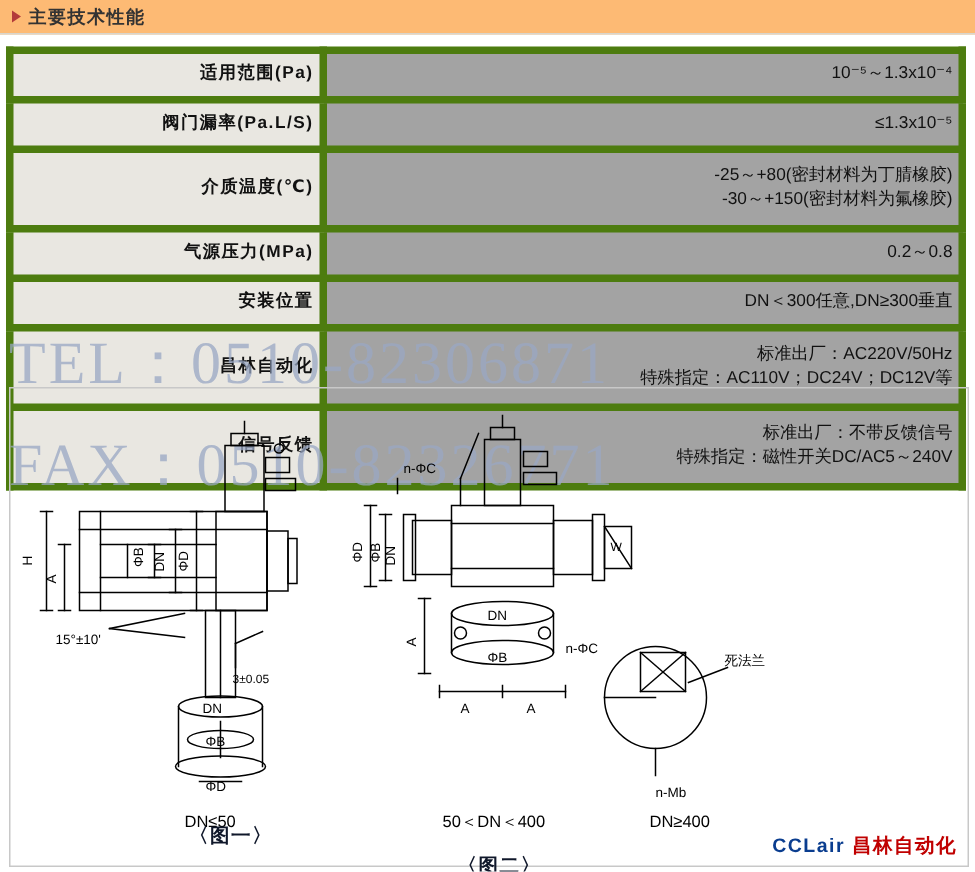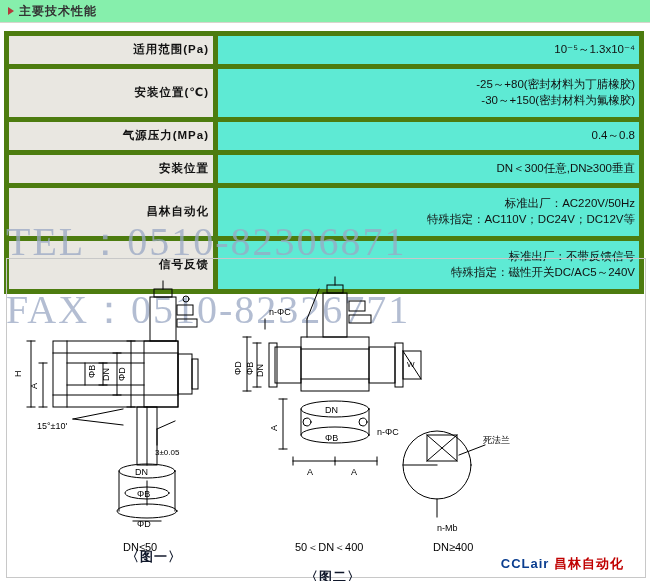--- a/index.html
+++ b/index.html
@@ -7,21 +7,21 @@
     width:650px;height:581px;
     background:#ffffff;
     font-family:"Liberation Sans","DejaVu Sans",sans-serif;
     position:relative;
     overflow:hidden;
     color:#000;
   }
   
   .header{
     position:absolute;left:0;top:0;width:650px;height:22px;
-    background:#86efac;
+    background:#fdba74;
     border-bottom:1px solid #d8d5cd;
     display:flex;align-items:center;
   }
   .header .marker{
     width:0;height:0;margin-left:8px;margin-right:5px;
     border-left:6px solid #b33a3a;
     border-top:4px solid transparent;
     border-bottom:4px solid transparent;
   }
   .header .title{
@@ -43,21 +43,21 @@
     line-height:1.35;
   }
   .spec-table td.label{
     width:196px;
     background:#e9e7e1;
     font-weight:bold;
     letter-spacing:1px;
     height:28px;
   }
   .spec-table td.value{
-    background:#5eead4;
+    background:#a3a3a3;
   }
   .spec-table tr.h2 td{height:48px;}
   .spec-table tr.h1 td{height:28px;}
   .value .line{display:block;}
   
   .watermark{
     position:absolute;
     font-family:"Liberation Serif","DejaVu Serif",serif;
     color:#9aa8c4;
     opacity:.75;
@@ -78,21 +78,21 @@
   .drawing svg{display:block;}
   .fig-caption{
     position:absolute;
     font-size:13px;font-weight:bold;
     color:#0f172a;
     letter-spacing:1px;
   }
   .cap1{left:126px;top:548px;}
   .cap2{left:305px;top:568px;}
   .brand{
-    position:absolute;right:26px;bottom:8px;
+    position:absolute;right:12px;bottom:8px;
     font-size:13px;font-weight:bold;color:#0a3d8f;
     letter-spacing:1px;
   }
   .brand .cn{color:#c00000;}
 </style>
 </head>
 <body>
 
 <div class="header">
   <span class="marker"></span>
@@ -100,31 +100,37 @@
 </div>
 
 <table class="spec-table">
   <tbody>
     <tr class="h1">
       <td class="label">适用范围(Pa)</td>
       <td class="value">
         <span class="line">10⁻⁵～1.3x10⁻⁴</span>
       </td>
     </tr>
+    <tr class="h1">
+      <td class="label">阀门漏率(Pa.L/S)</td>
+      <td class="value">
+        <span class="line">≤1.3x10⁻⁵</span>
+      </td>
+    </tr>
     <tr class="h2">
-      <td class="label">安装位置(℃)</td>
+      <td class="label">介质温度(℃)</td>
       <td class="value">
         <span class="line">-25～+80(密封材料为丁腈橡胶)</span>
         <span class="line">-30～+150(密封材料为氟橡胶)</span>
       </td>
     </tr>
     <tr class="h1">
       <td class="label">气源压力(MPa)</td>
       <td class="value">
-        <span class="line">0.4～0.8</span>
+        <span class="line">0.2～0.8</span>
       </td>
     </tr>
     <tr class="h1">
       <td class="label">安装位置</td>
       <td class="value">
         <span class="line">DN＜300任意,DN≥300垂直</span>
       </td>
     </tr>
     <tr class="h2">
       <td class="label">昌林自动化</td>

